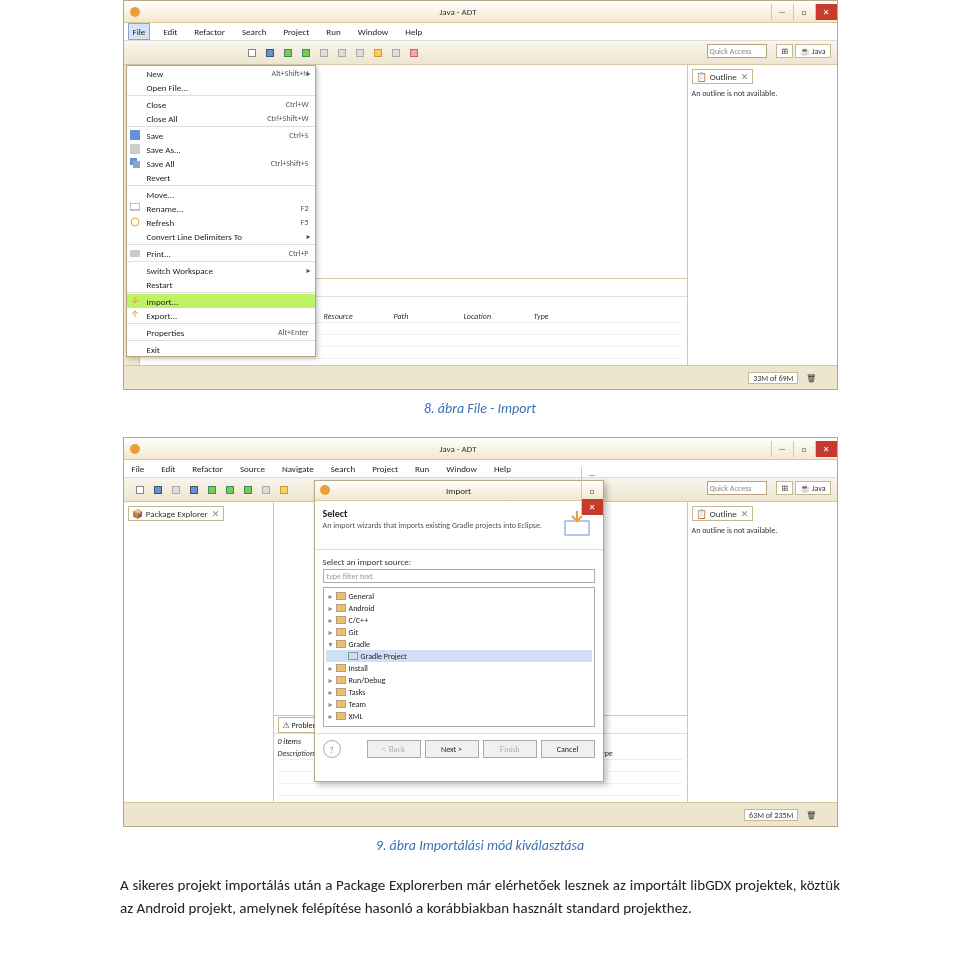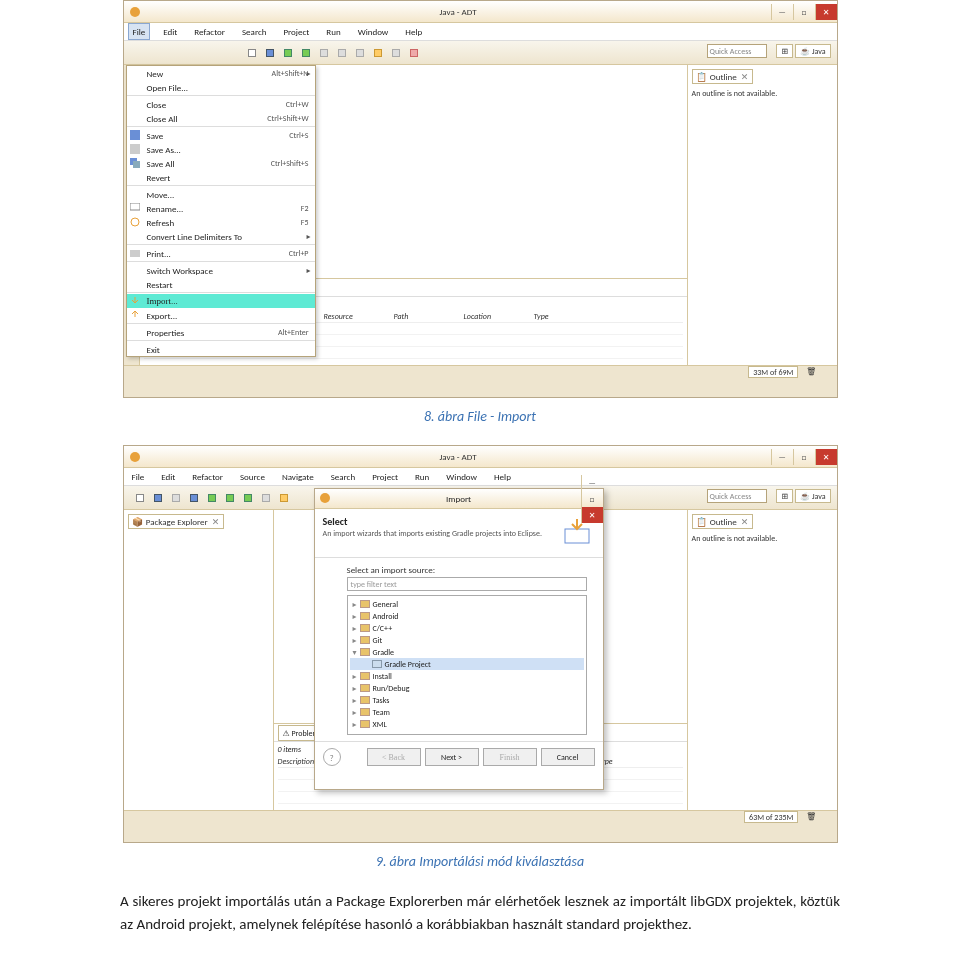--- a/index.html
+++ b/index.html
@@ -29,50 +29,50 @@
   .left-gutter { width:16px; background:#eee5cf; border-right:1px solid #d6c79f; }
   .center { flex:1; position:relative; }
   .right-panel { width:150px; border-left:1px solid #d6c79f; padding:4px; font-size:8px; color:#333; }
   .panel-tab { font-size:9px; color:#333; border:1px solid #c7b98e; background:#fff; padding:1px 4px; display:inline-block; margin-bottom:4px; }
   .panel-tab .x { margin-left:4px; color:#888; }
   
   .dropdown { position:absolute; left:2px; top:0; width:190px; background:#fff; border:1px solid #b5a37a; box-shadow:2px 2px 4px rgba(0,0,0,0.2); font-size:9px; z-index:10; }
   .dropdown .row { display:flex; align-items:center; height:14px; padding:0 6px 0 20px; position:relative; }
   .dropdown .row.sep { height:0; border-top:1px solid #ddd; padding:0; margin:1px 0; }
   .dropdown .row .sc { margin-left:auto; color:#555; font-size:8px; }
-  .dropdown .row.hi { background:#5eead4;font-family:Liberation Serif, serif; }
+  .dropdown .row.hi { background:#bef264; }
   .dropdown .row .ic { position:absolute; left:3px; top:2px; width:10px; height:10px; }
   .sub { position:absolute; right:4px; font-size:8px; color:#555; }
   
   .bottom-view { border-top:1px solid #d6c79f; background:#fff; font-size:8px; }
   .bv-tabs { display:flex; align-items:center; height:18px; border-bottom:1px solid #ddd; padding-left:4px; gap:8px; }
   .bv-tab { padding:2px 4px; }
   .bv-tab.active { border:1px solid #c7b98e; background:#fff; }
   .bv-content { padding:2px 4px;font-style:italic; }
   .bv-cols { display:flex; color:#333; border-bottom:1px solid #eee; height:14px; align-items:center; }
   .bv-cols span { flex:0 0 auto; font-size:8px; }
   .bv-rows { height:40px; }
   .bv-rows .r { height:12px; border-bottom:1px solid #f2f2f2; }
   
-  .statusbar { height:32px; background:#eee5cf; border-top:1px solid #d6c79f; display:flex; align-items:flex-start; justify-content:flex-end; padding-right:20px; font-size:8px; color:#333; gap:8px; }
+  .statusbar { height:24px; background:#eee5cf; border-top:1px solid #d6c79f; display:flex; align-items:center; justify-content:flex-end; padding-right:20px; font-size:8px; color:#333; gap:8px; }
   .heap { border:1px solid #c7b98e; background:#fff; padding:0 4px; }
   
   .caption { text-align:center; color:#3b72b3; font-style:italic; font-family:Calibri, Arial, sans-serif; font-size:14px; margin:6px 0 20px 0; }
   
   .ide-body2 { display:flex; height:300px; background:#fff; position:relative; }
   .pkg-explorer { width:150px; border-right:1px solid #d6c79f; padding:4px; font-size:8px; }
   .dialog { position:absolute; left:190px; top:-22px; width:290px; height:302px; border:1px solid #b8a88a; background:#fff; box-shadow:3px 3px 6px rgba(0,0,0,0.25); z-index:50; }
   .dlg-title { height:20px; background:linear-gradient(#fff,#f4e7cc); display:flex; align-items:center; font-size:9px; border-bottom:1px solid #d6c79f; }
   .dlg-title .t { flex:1; text-align:center; }
   .dlg-banner { background:#fff; border-bottom:1px solid #ddd; padding:6px 8px; display:flex; }
   .dlg-banner .txt { flex:1; }
   .dlg-banner .h { font-weight:bold; font-size:10px; }
   .dlg-banner .d { font-size:8px; color:#555; }
   .dlg-banner .bicon { width:36px; height:36px; }
-  .dlg-body { padding:6px 16px; font-size:9px;margin-left:16px; }
+  .dlg-body { padding:6px 8px; font-size:9px; }
   .dlg-body .lbl { color:#333; margin-bottom:2px; }
   .dlg-body .filter { width:100%; height:14px; border:1px solid #aaa; font-size:8px; padding:1px 3px; color:#999; margin-bottom:4px; }
   .tree { border:1px solid #aaa; height:140px; padding:2px; overflow:hidden; }
   .tree .n { height:12px; display:flex; align-items:center; font-size:8px; color:#222; }
   .tree .n .tog { width:10px; text-align:center; color:#888; }
   .tree .n .fold { width:10px; height:8px; background:#e8c36a; border:1px solid #b98; margin-right:3px; }
   .tree .n .leaf { width:10px; height:8px; background:#cde; border:1px solid #89a; margin-right:3px; }
   .tree .n.sel { background:#cfe0f5; }
   .tree .n.ind1 { padding-left:12px; }
   .dlg-btns { display:flex; justify-content:flex-end; gap:4px; padding:6px 8px; border-top:1px solid #ddd; }

